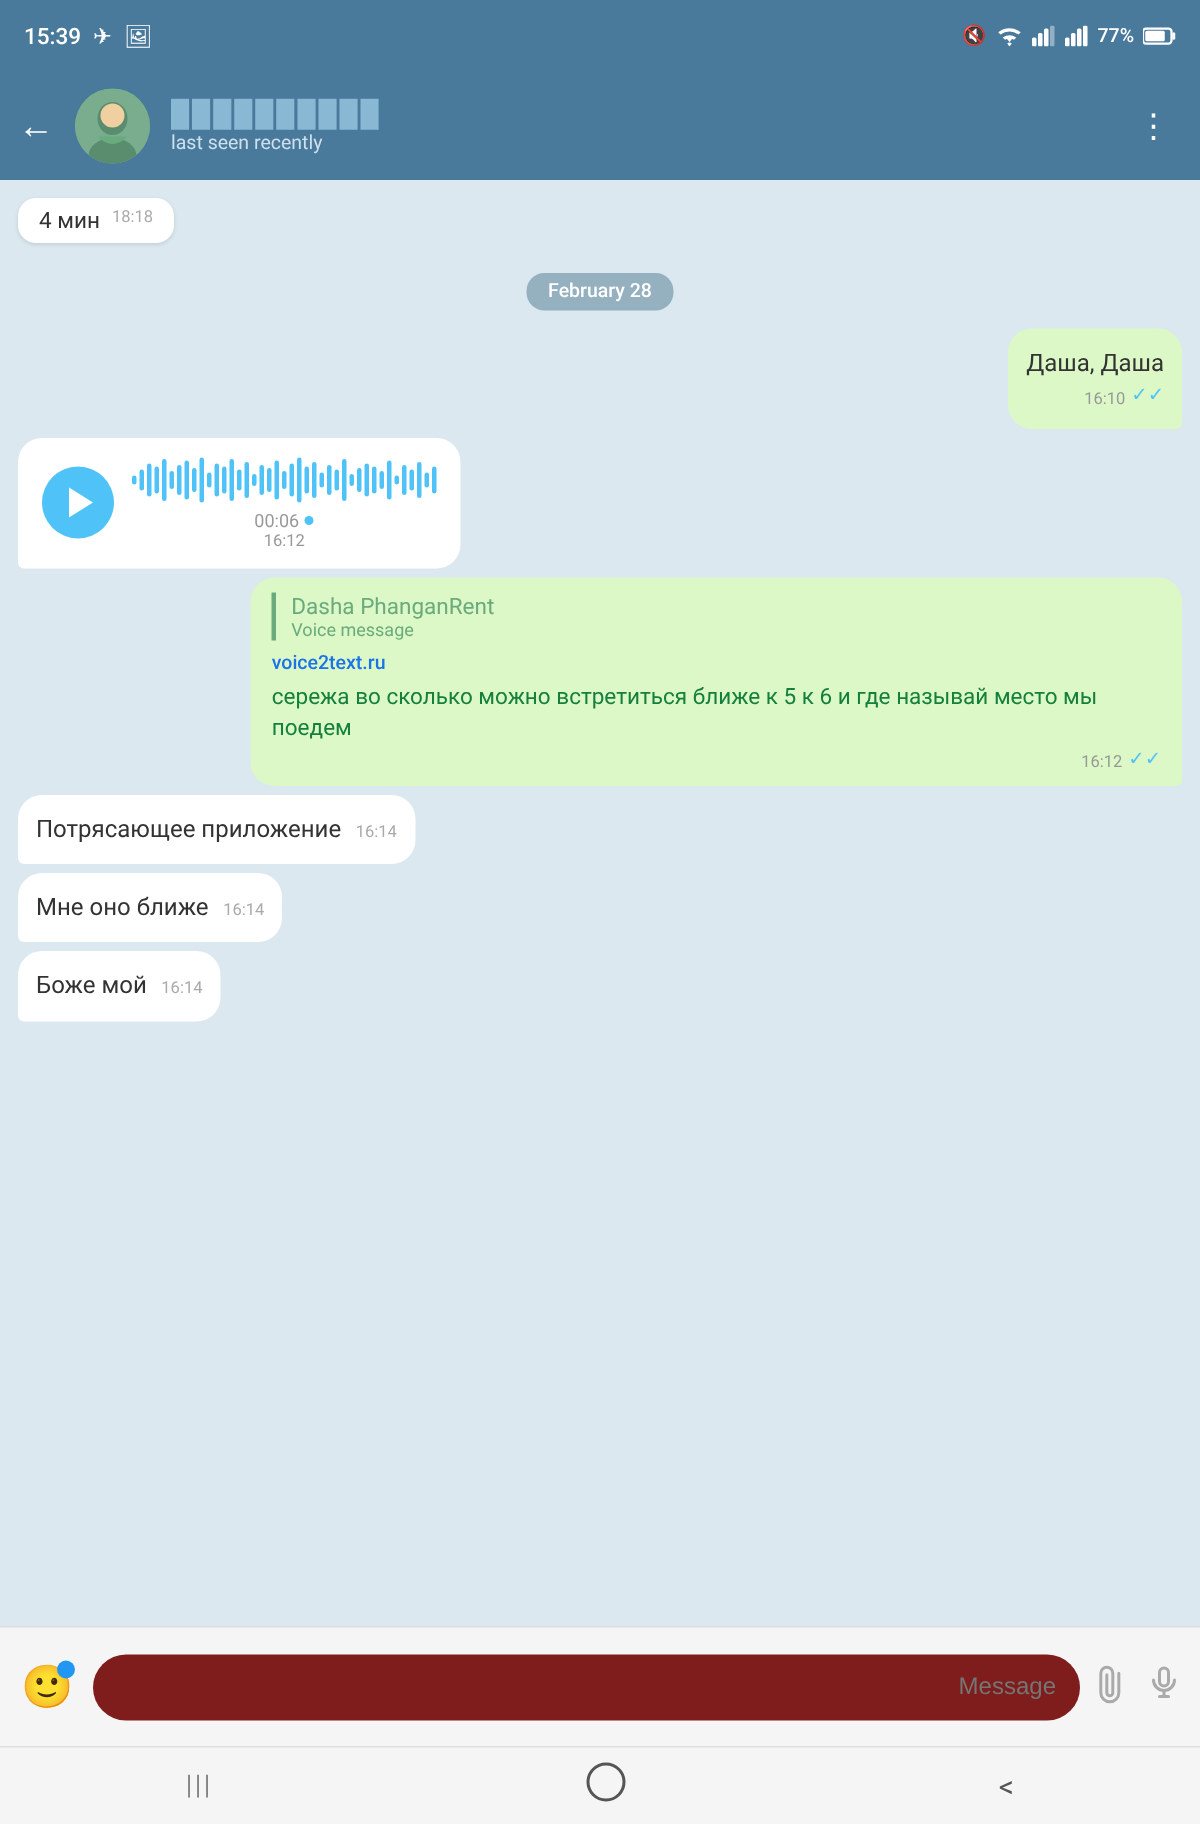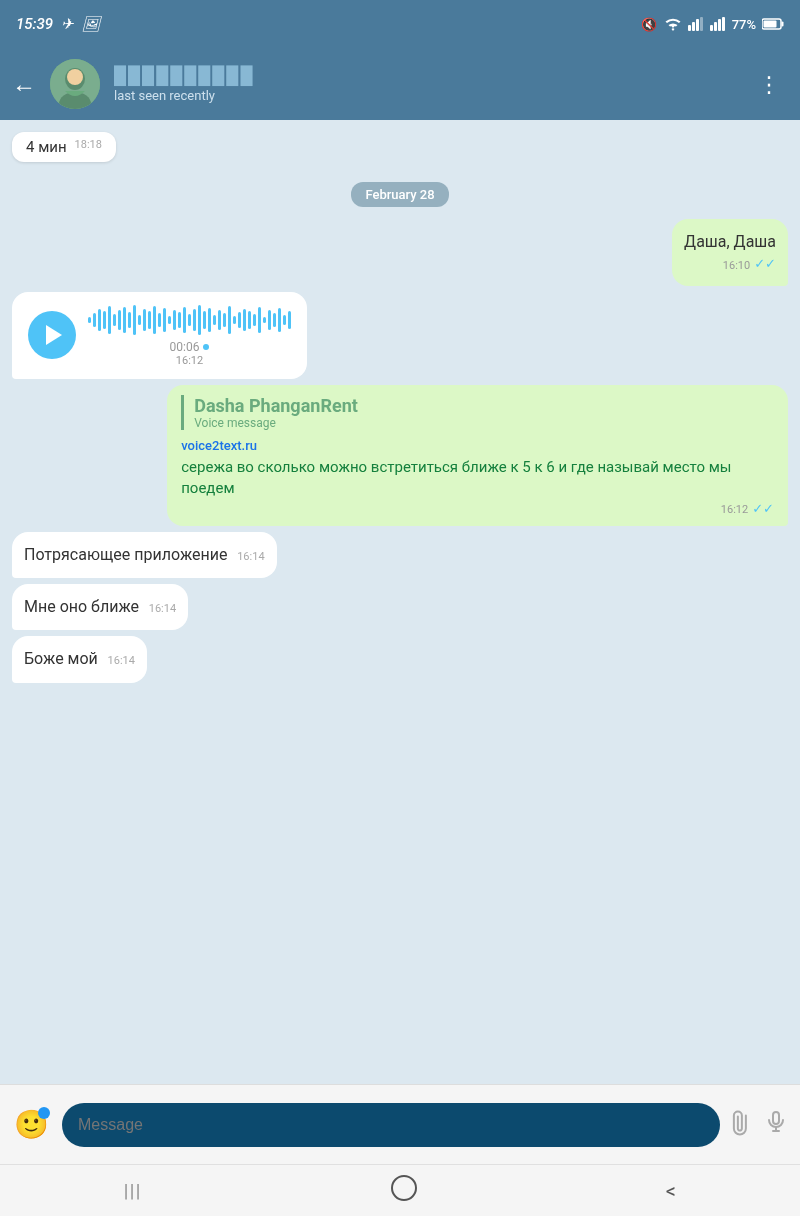--- a/index.html
+++ b/index.html
@@ -22,21 +22,20 @@
       justify-content: space-between;
       padding: 0 16px;
       color: white;
       font-size: 15px;
       font-weight: 500;
     }
     .status-left {
       display: flex;
       align-items: flex-start;
       gap: 8px;
-      font-style: italic;
     }
     .status-right {
       display: flex;
       align-items: center;
       gap: 6px;
       font-size: 13px;
     }
 
     
     .header {
@@ -235,22 +234,22 @@
       border-bottom-right-radius: 4px;
       padding: 10px 14px;
       max-width: 80%;
     }
     .quote-bar {
       border-left: 3px solid #6aab7e;
       padding-left: 10px;
       margin-bottom: 8px;
     }
     .quote-author {
-      font-size: 18px;
-      font-weight: 700;
+      font-size: 15px;
+      font-weight: 400;
       color: #6aab7e;
     }
     .quote-type {
       font-size: 12px;
       color: #6aab7e;
     }
     .link-text {
       color: #1a73e8;
       font-size: 13px;
       font-weight: 500;
@@ -300,28 +299,29 @@
       position: absolute;
       top: 2px;
       right: 2px;
       width: 12px;
       height: 12px;
       background: #2196f3;
       border-radius: 50%;
     }
     .message-input {
       flex: 1;
-      background: #0c4a6e;
+      background: #7f1d1d;
       border: none;
       border-radius: 22px;
       padding: 10px 16px;
       font-size: 16px;
       color: #999;
       outline: none;
       height: 44px;
+      text-align: right;
     }
     .attach-btn {
       font-size: 24px;
       color: #aaa;
       cursor: pointer;
       transform: rotate(-45deg);
     }
     .mic-btn {
       font-size: 24px;
       color: #aaa;

